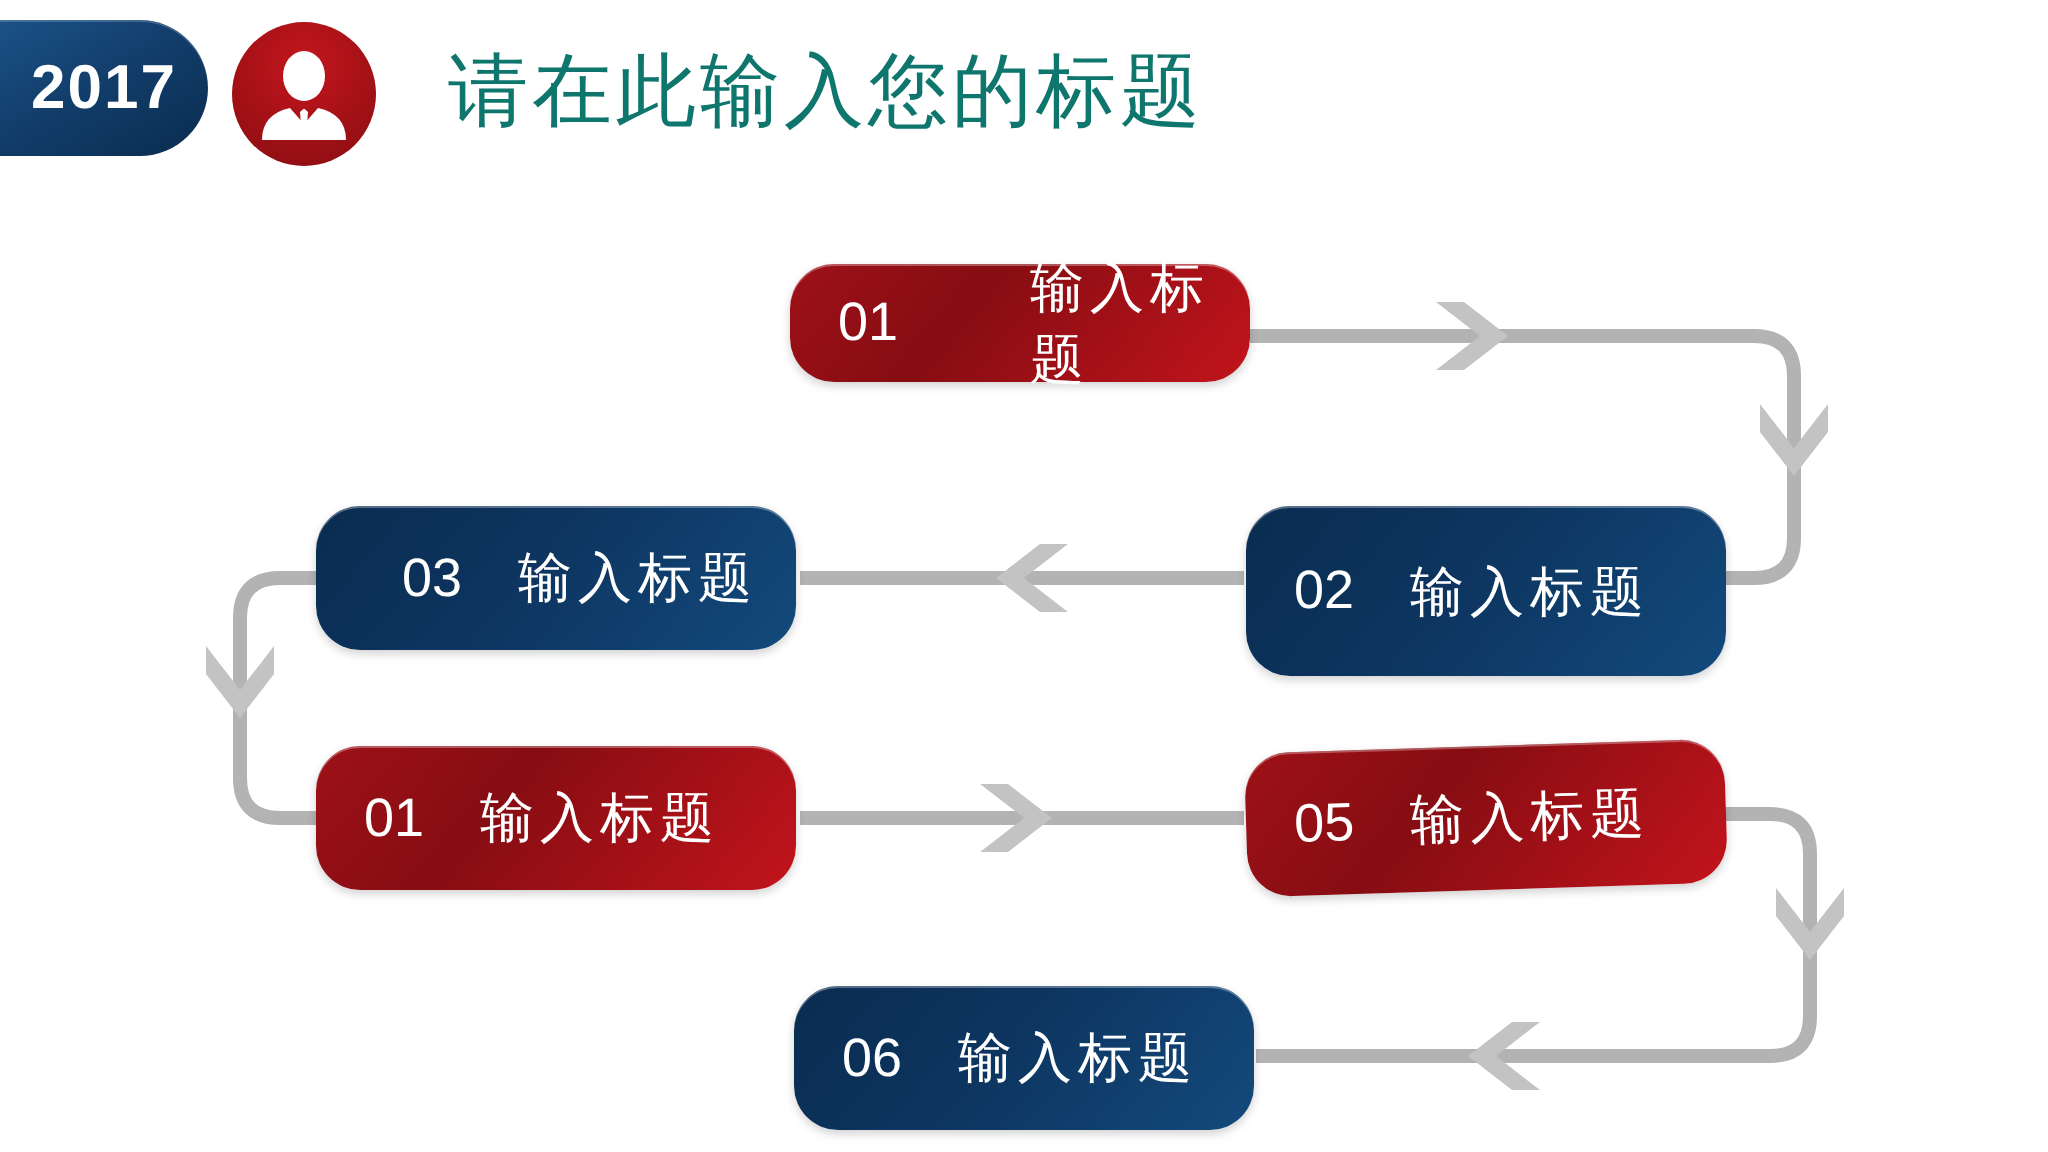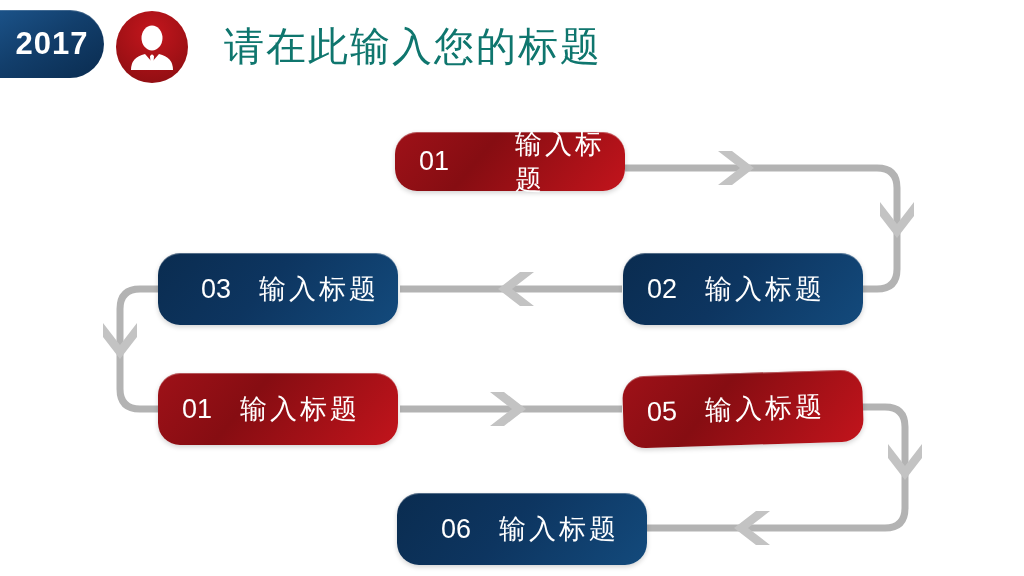--- a/index.html
+++ b/index.html
@@ -38,25 +38,25 @@
   }
   .step[data-color="red"]{
     background:linear-gradient(130deg,#9e1118 0%,#860d12 38%,#c2141c 100%);
   }
   .step[data-color="blue"]{
     background:linear-gradient(130deg,#0a2c50 0%,#0d3560 45%,#134a7c 100%);
   }
   .step .num{margin-left:24px;font-size:27px;}
   .step .label{margin-left:28px;font-size:27px;letter-spacing:3px;}
   .step-1{left:395px;top:132px;width:230px;height:59px;gap:38px;}
-  .step-2{left:623px;top:253px;width:240px;height:72px;}
+  .step-2{left:623px;top:253px;width:240px;height:85px;}
   .step-3{left:158px;top:253px;width:240px;height:72px;justify-content:center;}
   .step-4{left:158px;top:373px;width:240px;height:72px;}
   .step-5{left:623px;top:373px;width:240px;height:72px;transform:rotate(-1.8deg);}
-  .step-6{left:397px;top:493px;width:230px;height:72px;padding-left:20px;}
+  .step-6{left:397px;top:493px;width:230px;height:72px;}
 </style>
 </head>
 <body>
 
 <div class="year-badge">2017</div>
 
 <div class="person-circle">
   <svg width="72" height="72" viewBox="0 0 72 72">
     <ellipse cx="36" cy="27" rx="10.5" ry="12.5" fill="#ffffff"></ellipse>
     <path d="M15 59 Q15 46 29 43 L36 51 L43 43 Q57 46 57 59 Z" fill="#ffffff"></path>

